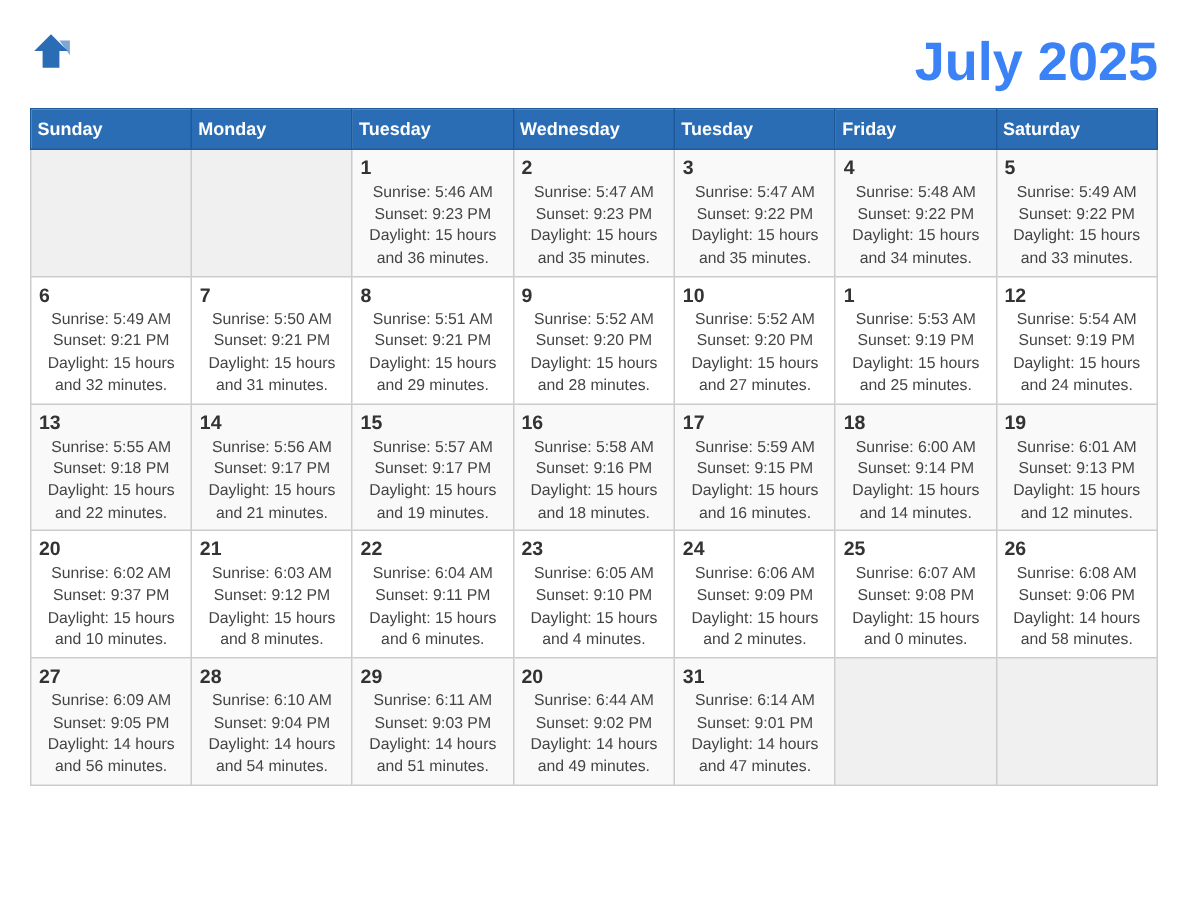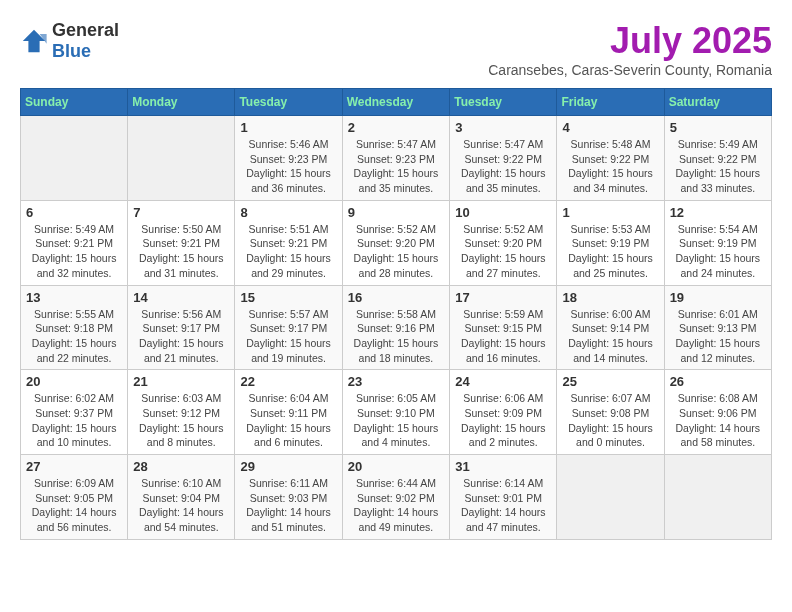--- a/index.html
+++ b/index.html
@@ -34,34 +34,34 @@
     .logo-icon {
       width: 28px;
       height: 28px;
     }
     .title-block {
       text-align: right;
     }
     .month-title {
       font-size: 36px;
       font-weight: bold;
-      color: #a21caf;
+      color: #3b82f6;
     }
     .subtitle {
       font-size: 14px;
       color: #555;
     }
     table {
       width: 100%;
       border-collapse: collapse;
       font-size: 11px;
     }
     thead tr th {
       background-color: #2a6db5;
-      color: #86efac;
+      color: #ffffff;
       padding: 6px 4px;
       text-align: left;
       font-size: 12px;
       border: 1px solid #1e5a9a;
     }
     tbody tr td {
       border: 1px solid #ccc;
       vertical-align: top;
       padding: 4px 5px;
       width: 108px;
@@ -90,28 +90,23 @@
   </style>
 </head>
 <body>
 
 <div class="header">
   <div class="logo">
     <svg class="logo-icon" viewBox="0 0 40 40">
       <polygon points="20,4 36,20 28,20 28,36 12,36 12,20 4,20" fill="#2a6db5"></polygon>
       <polygon points="28,10 38,10 38,24" fill="#2a6db5" opacity="0.6"></polygon>
     </svg>
-    <div>
-      <span class="logo-text-general">General</span><br>
-      <span class="logo-text-blue">Blue</span>
-    </div>
   </div>
   <div class="title-block">
     <div class="month-title">July 2025</div>
-    <div class="subtitle">Caransebes, Caras-Severin County, Romania</div>
   </div>
 </div>
 
 <table>
   <thead>
     <tr>
     <th>Sunday</th>
         <th>Monday</th>
         <th>Tuesday</th>
         <th>Wednesday</th>

